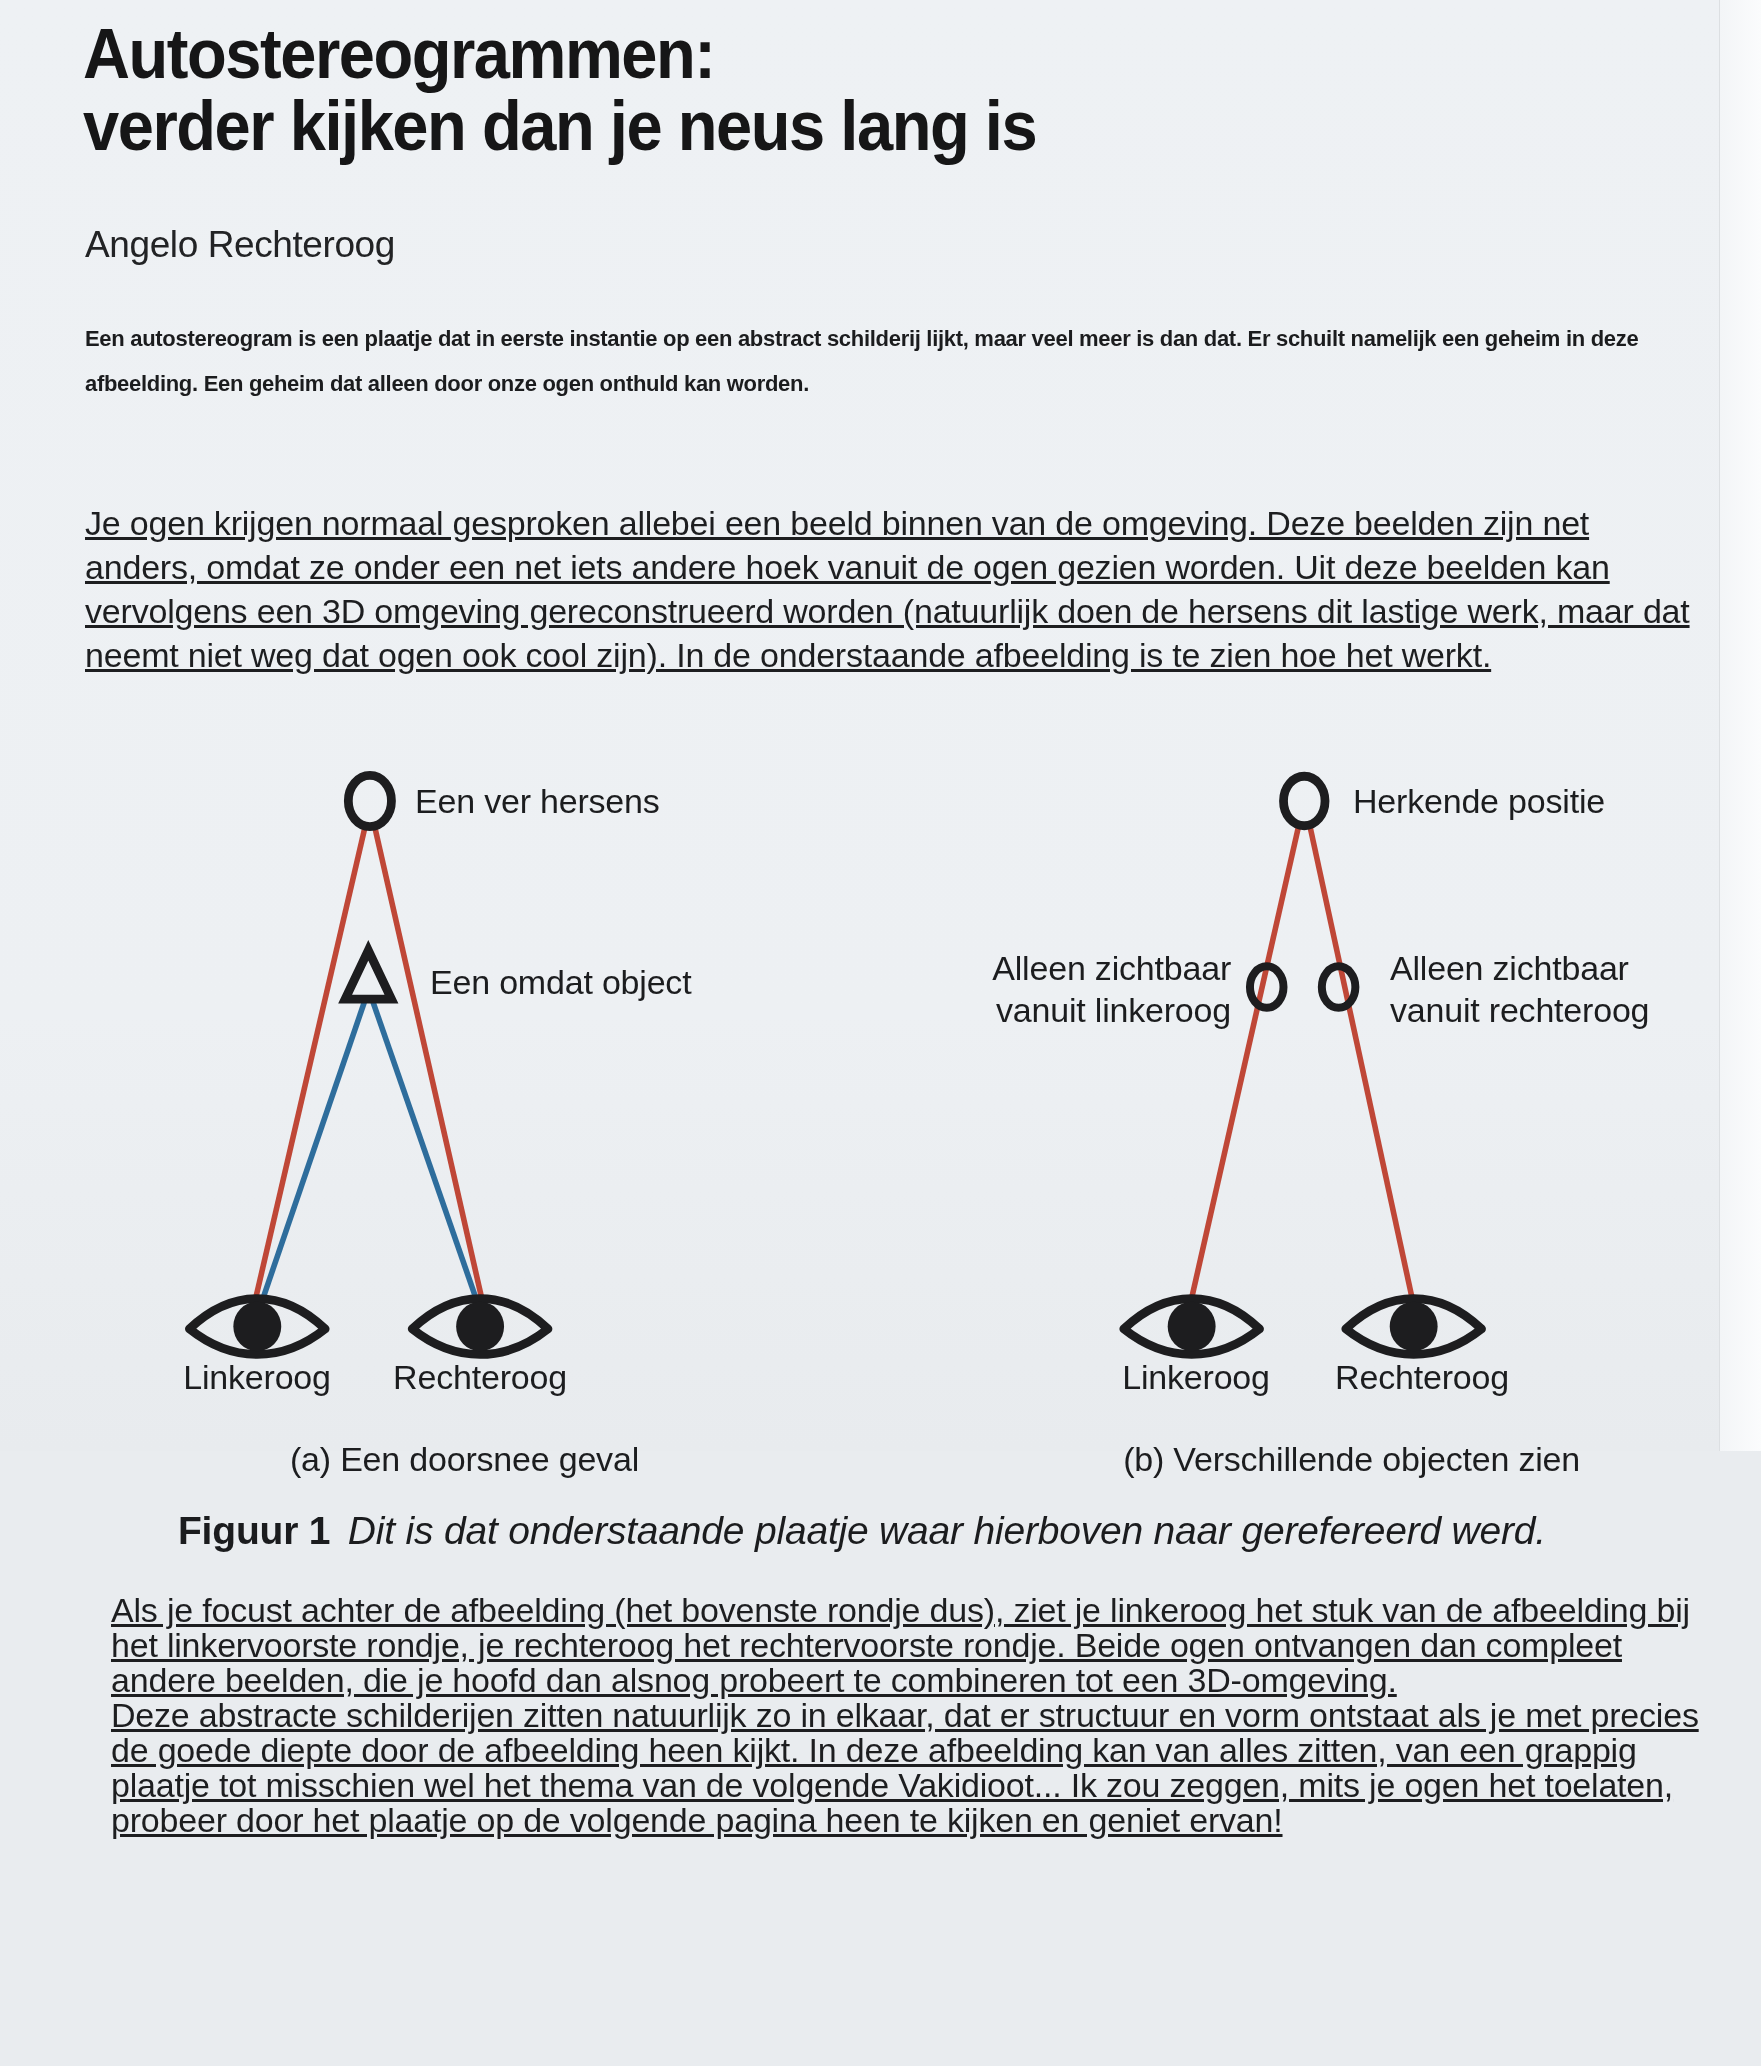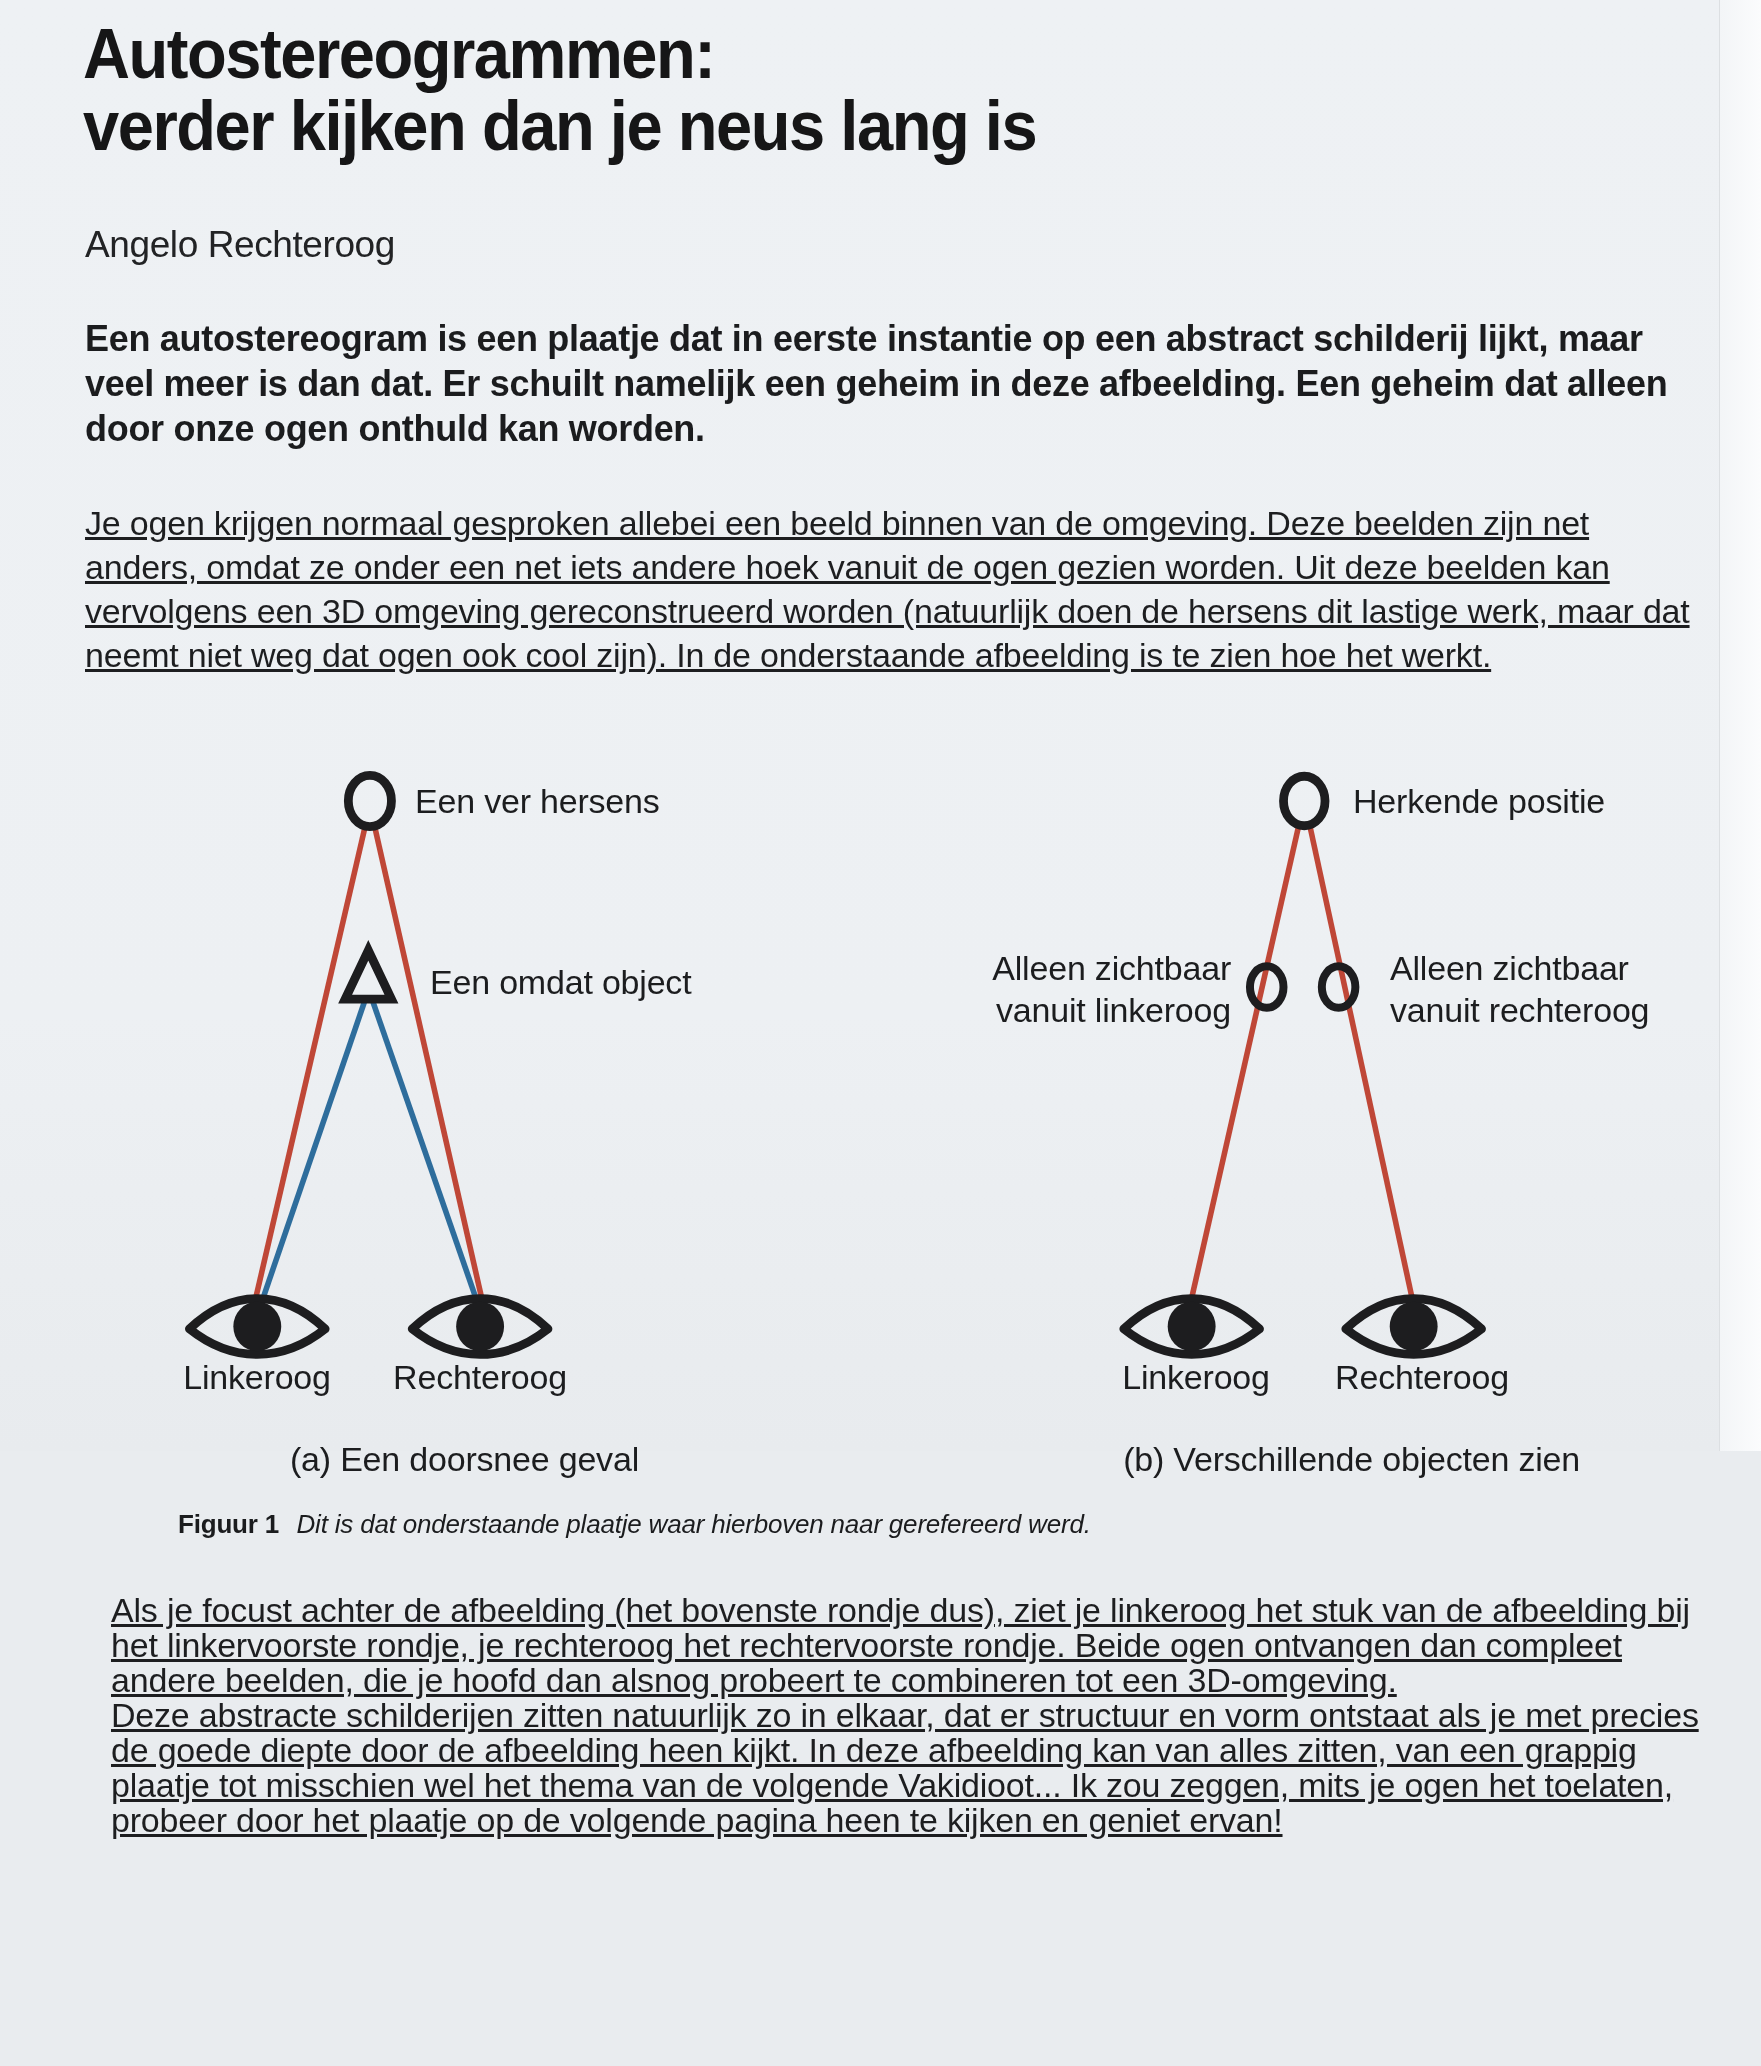--- a/index.html
+++ b/index.html
@@ -26,21 +26,21 @@
     transform:scaleX(0.93);transform-origin:left top;
     white-space:nowrap;
   }
   .author{
     position:absolute;left:85px;top:224px;
     font-size:37px;line-height:42px;font-weight:400;color:#222325;
     letter-spacing:-0.4px;
   }
   .intro{
     position:absolute;left:85px;top:316px;width:1607px;
-    font-size:36px;line-height:45px;font-weight:700;
+    font-size:22px;line-height:45px;font-weight:700;
     letter-spacing:-0.3px;color:#1b1c1e;
   }
   .para{
     position:absolute;left:85px;width:1609px;
     font-size:34px;line-height:44px;font-weight:400;
     letter-spacing:-0.2px;color:#1d1e20;text-decoration:underline;
   }
   .para-1{top:501px;}
   .para-lower{top:1593px;line-height:35px;margin-left:26px;}
   .para-lower p{margin:0;padding:0;}
@@ -60,21 +60,21 @@
   .lbl-eye.b-left{left:1076px;}
   .lbl-eye.b-right{left:1302px;}
   .subcaption{
     position:absolute;top:1440px;width:527px;text-align:right;
     font-size:34px;letter-spacing:-0.2px;color:#1c1d1f;white-space:nowrap;
   }
   .subcaption.a{left:112px;}
   .subcaption.b{left:1053px;}
   .figcaption{
     position:absolute;left:178px;top:1509px;
-    font-size:26px;letter-spacing:-0.2px;color:#1b1c1e;white-space:nowrap;
+    font-size:39px;letter-spacing:-0.2px;color:#1b1c1e;white-space:nowrap;
   }
   .figcaption .fig-num{font-weight:700;font-style:normal;margin-right:17.6px;}
   .figcaption .fig-text{font-style:italic;}
 </style>
 </head>
 <body>
 
 <div class="page">
 
   <svg class="fig-svg" viewBox="0 0 2206 2587">

